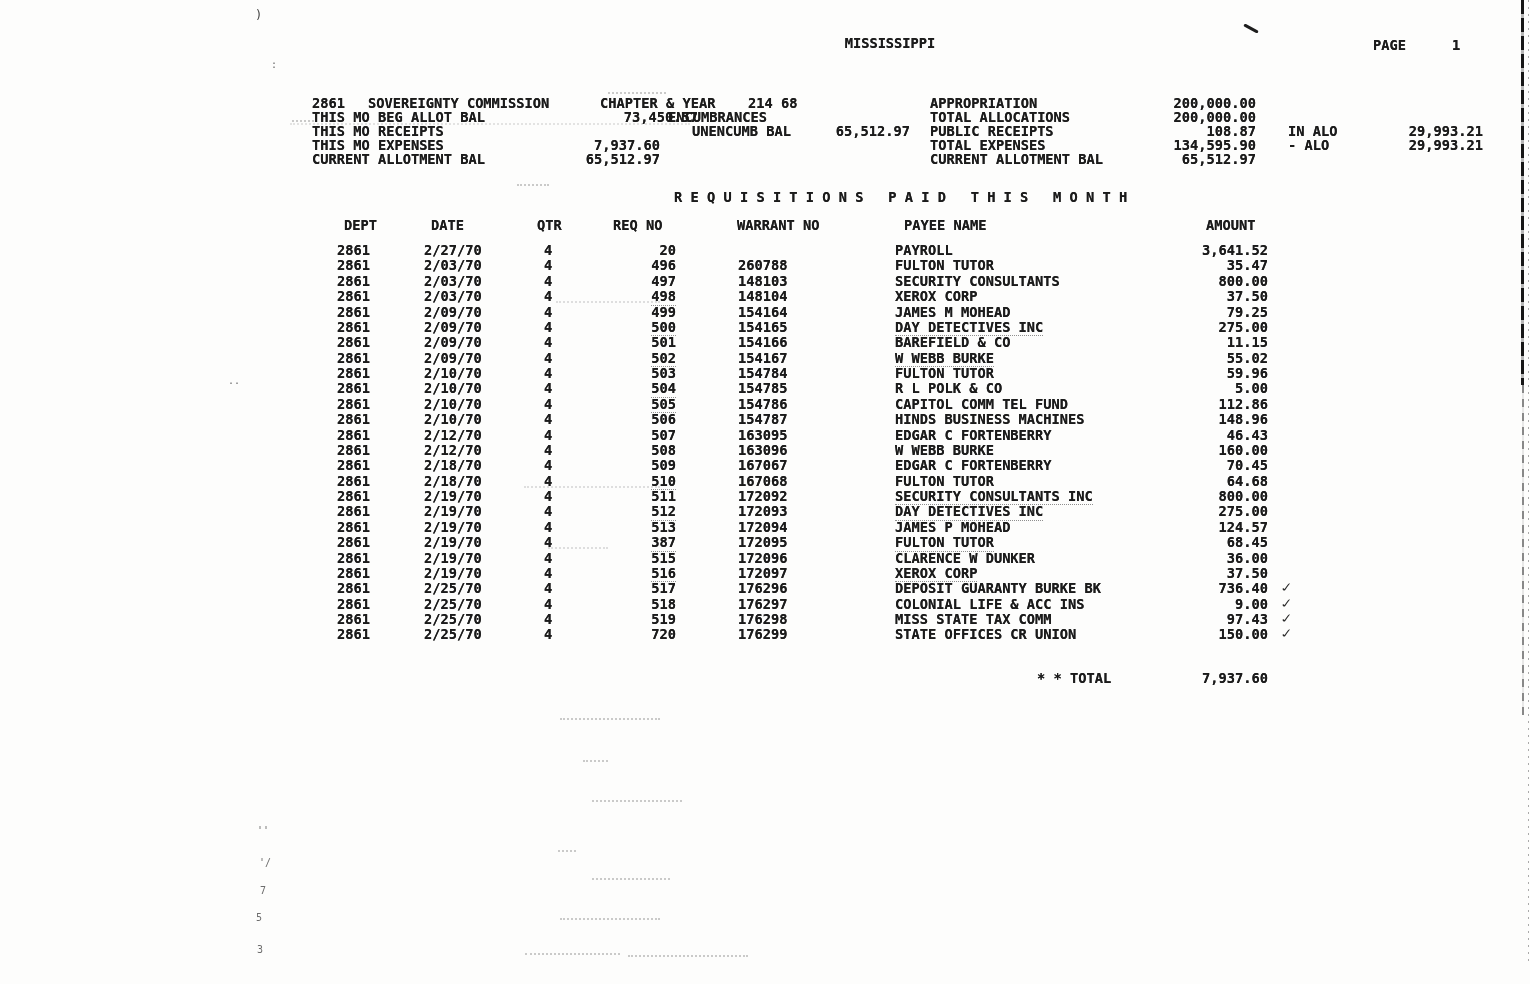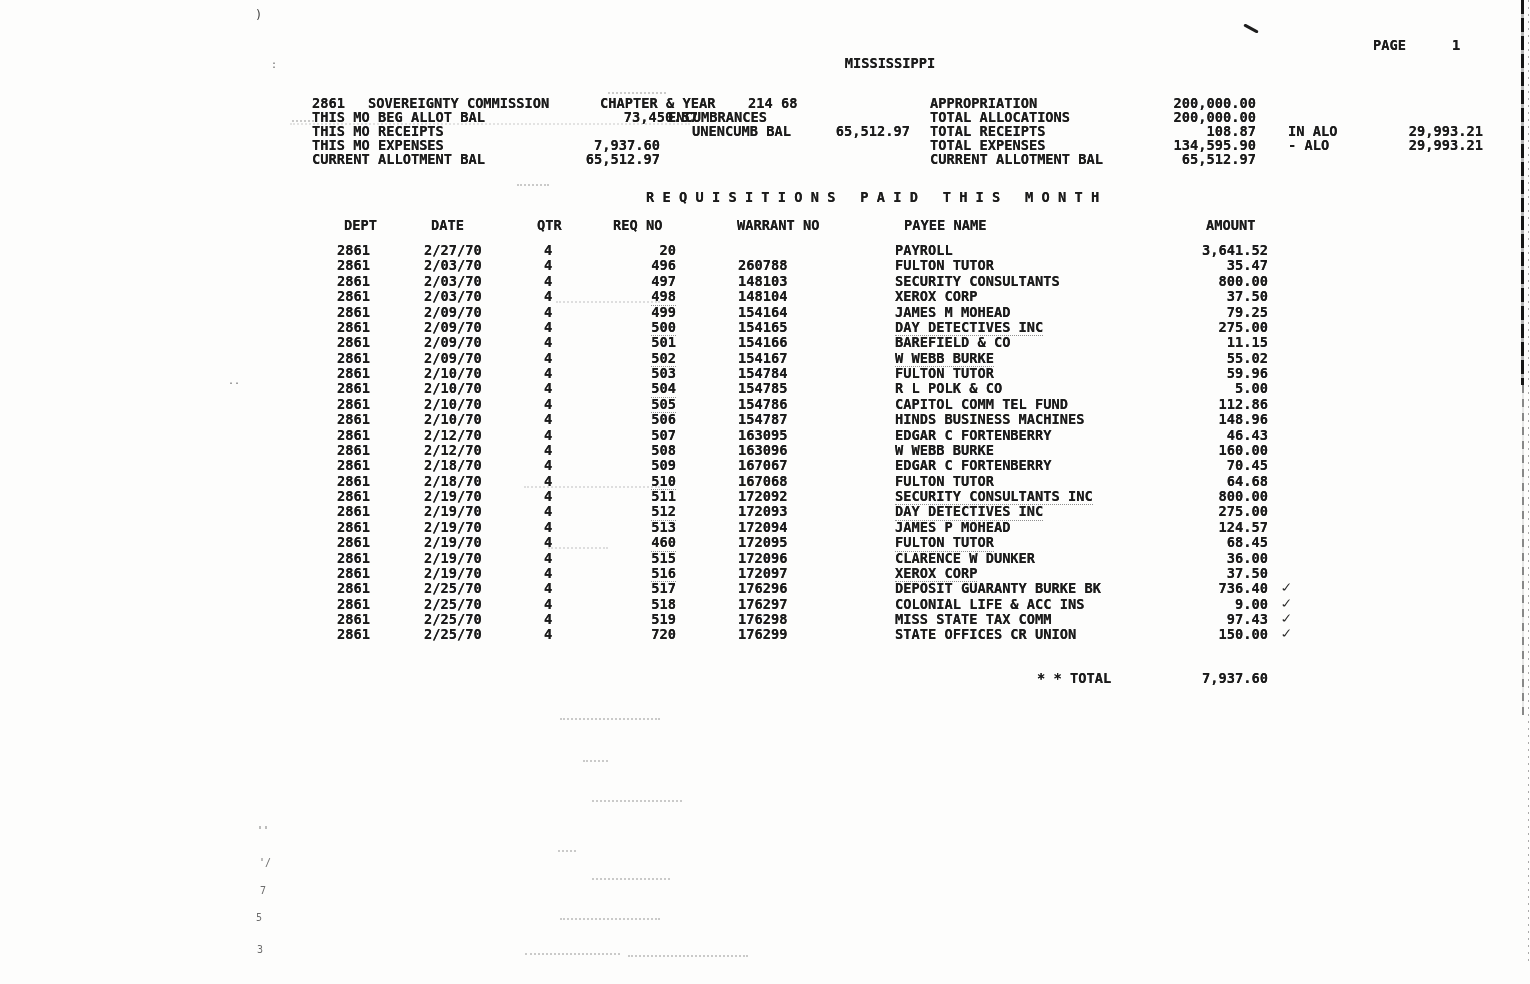--- a/index.html
+++ b/index.html
@@ -2,21 +2,21 @@
 <html><head>
 <meta charset="utf-8">
 <style>
   html,body{margin:0;padding:0;background:#ffffff;}
   .sheet{
     position:relative;width:1530px;height:984px;background:#fdfdfc;overflow:hidden;
     font-family:"DejaVu Sans Mono","Liberation Mono",monospace;
     font-weight:700;font-size:13.7px;color:#1b1b1b;
   }
   .t{position:absolute;white-space:pre;line-height:14px;text-shadow:0 0 .5px rgba(20,20,20,.85);}
-  .title-block{position:absolute;left:890px;top:20px;transform:translateX(-50%);
+  .title-block{position:absolute;left:890px;top:0;transform:translateX(-50%);
     text-align:right;line-height:17.3px;white-space:pre;text-shadow:0 0 .5px rgba(20,20,20,.85);}
   
   .rows{position:absolute;left:0;top:243px;width:1530px;}
   .row{position:relative;height:15.38px;line-height:15.38px;}
   .row .c{position:absolute;top:0;white-space:pre;text-shadow:0 0 .5px rgba(20,20,20,.85);}
   .c-dept{left:337px;}
   .c-date{left:424px;}
   .c-qtr{left:544px;}
   .c-req{right:854px;}
   .c-war{left:738px;}
@@ -57,38 +57,38 @@
 
   <span class="t" style="left:312px;top:110px">THIS MO BEG ALLOT BAL</span>
   <span class="t" style="right:832px;top:110px">73,450.57</span>
   <span class="t" style="left:668px;top:110px">ENCUMBRANCES</span>
   <span class="t" style="left:930px;top:110px">TOTAL ALLOCATIONS</span>
   <span class="t" style="right:274px;top:110px">200,000.00</span>
 
   <span class="t" style="left:312px;top:124px">THIS MO RECEIPTS</span>
   <span class="t" style="left:692px;top:124px">UNENCUMB BAL</span>
   <span class="t" style="right:620px;top:124px">65,512.97</span>
-  <span class="t" style="left:930px;top:124px">TOTAL RECEIPTS</span>
+  <span class="t" style="left:930px;top:124px">PUBLIC RECEIPTS</span>
   <span class="t" style="right:274px;top:124px">108.87</span>
   <span class="t" style="left:1288px;top:124px">IN ALO</span>
   <span class="t" style="right:47px;top:124px">29,993.21</span>
 
   <span class="t" style="left:312px;top:138px">THIS MO EXPENSES</span>
   <span class="t" style="right:870px;top:138px">7,937.60</span>
   <span class="t" style="left:930px;top:138px">TOTAL EXPENSES</span>
   <span class="t" style="right:274px;top:138px">134,595.90</span>
   <span class="t" style="left:1288px;top:138px">- ALO</span>
   <span class="t" style="right:47px;top:138px">29,993.21</span>
 
   <span class="t" style="left:312px;top:152px">CURRENT ALLOTMENT BAL</span>
   <span class="t" style="right:870px;top:152px">65,512.97</span>
   <span class="t" style="left:930px;top:152px">CURRENT ALLOTMENT BAL</span>
   <span class="t" style="right:274px;top:152px">65,512.97</span>
 
-  <span class="t" style="left:646px;top:190px">R E Q U I S I T I O N S   P A I D   T H I S   M O N T H</span>
+  <span class="t" style="left:674px;top:190px">R E Q U I S I T I O N S   P A I D   T H I S   M O N T H</span>
 
   <span class="t" style="left:344px;top:218px">DEPT</span>
   <span class="t" style="left:431px;top:218px">DATE</span>
   <span class="t" style="left:537px;top:218px">QTR</span>
   <span class="t" style="left:613px;top:218px">REQ NO</span>
   <span class="t" style="left:737px;top:218px">WARRANT NO</span>
   <span class="t" style="left:904px;top:218px">PAYEE NAME</span>
   <span class="t" style="left:1206px;top:218px">AMOUNT</span>
 
   <div class="rows">
@@ -280,21 +280,21 @@
       <span class="c c-req">513</span>
       <span class="c c-war">172094</span>
       <span class="c c-pay">JAMES P MOHEAD</span>
       <span class="c c-amt">124.57</span>
 
     </div>
       <div class="row">
       <span class="c c-dept">2861</span>
       <span class="c c-date">2/19/70</span>
       <span class="c c-qtr">4</span>
-      <span class="c c-req dotted-u">460</span>
+      <span class="c c-req dotted-u">387</span>
       <span class="c c-war">172095</span>
       <span class="c c-pay dotted-u">FULTON TUTOR</span>
       <span class="c c-amt">68.45</span>
 
     </div>
       <div class="row">
       <span class="c c-dept">2861</span>
       <span class="c c-date">2/19/70</span>
       <span class="c c-qtr">4</span>
       <span class="c c-req">515</span>

